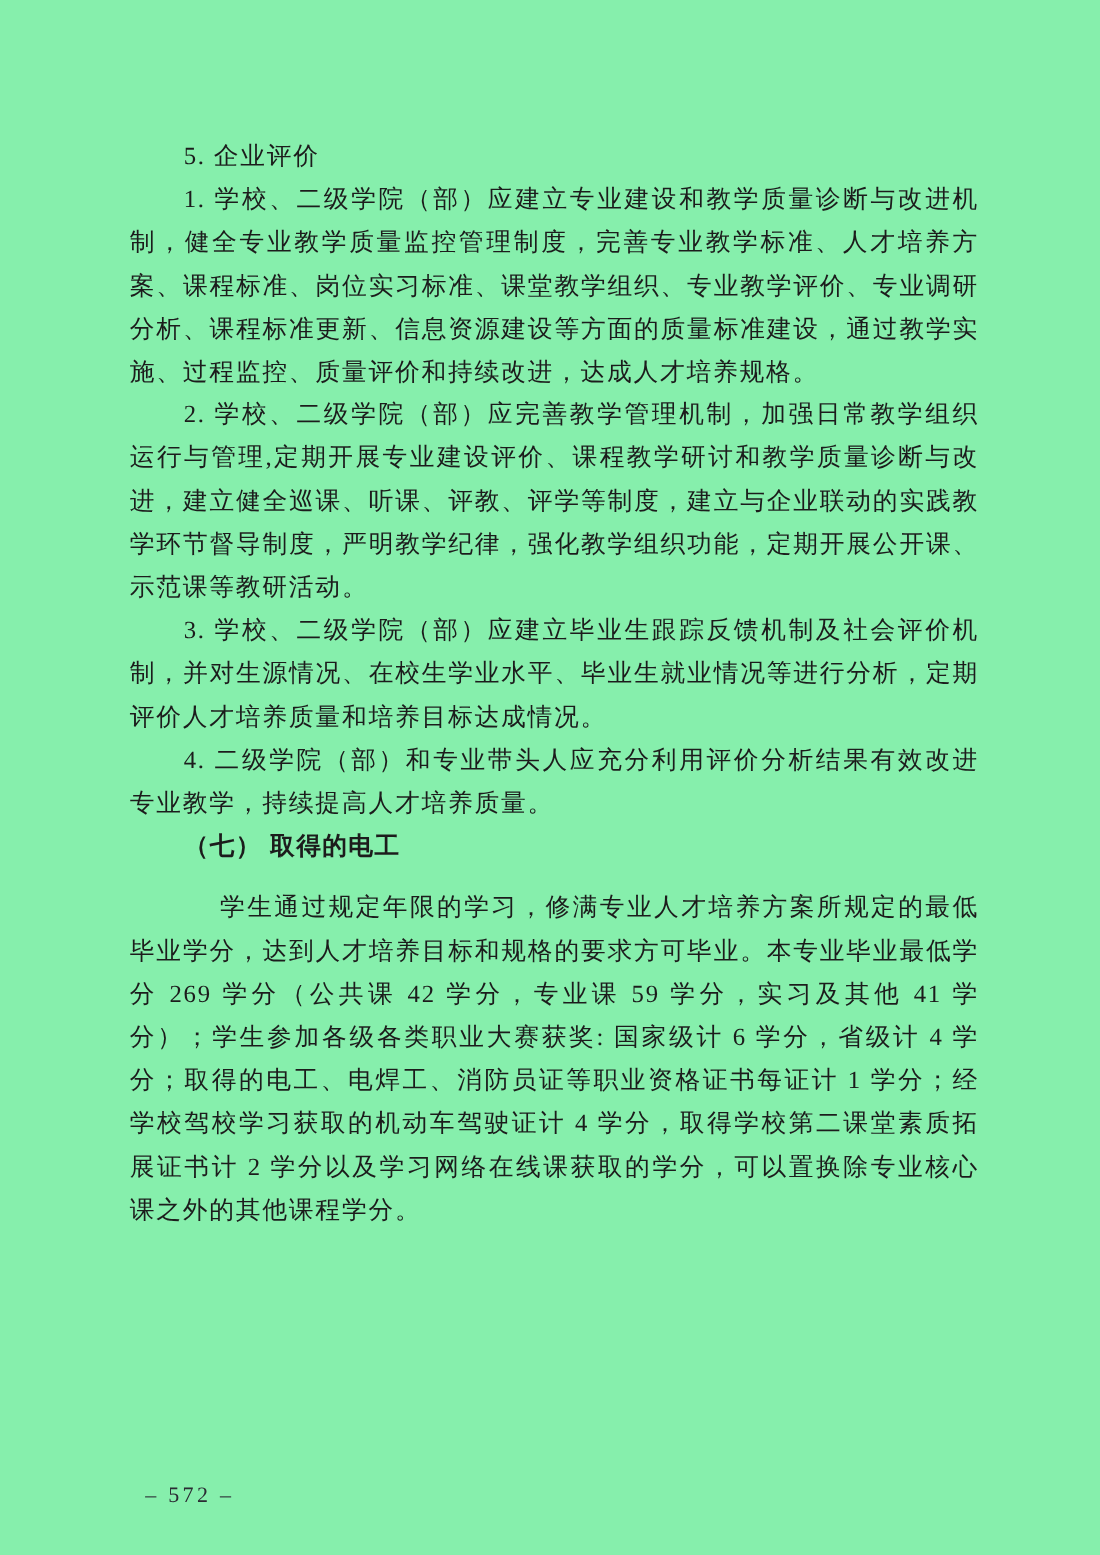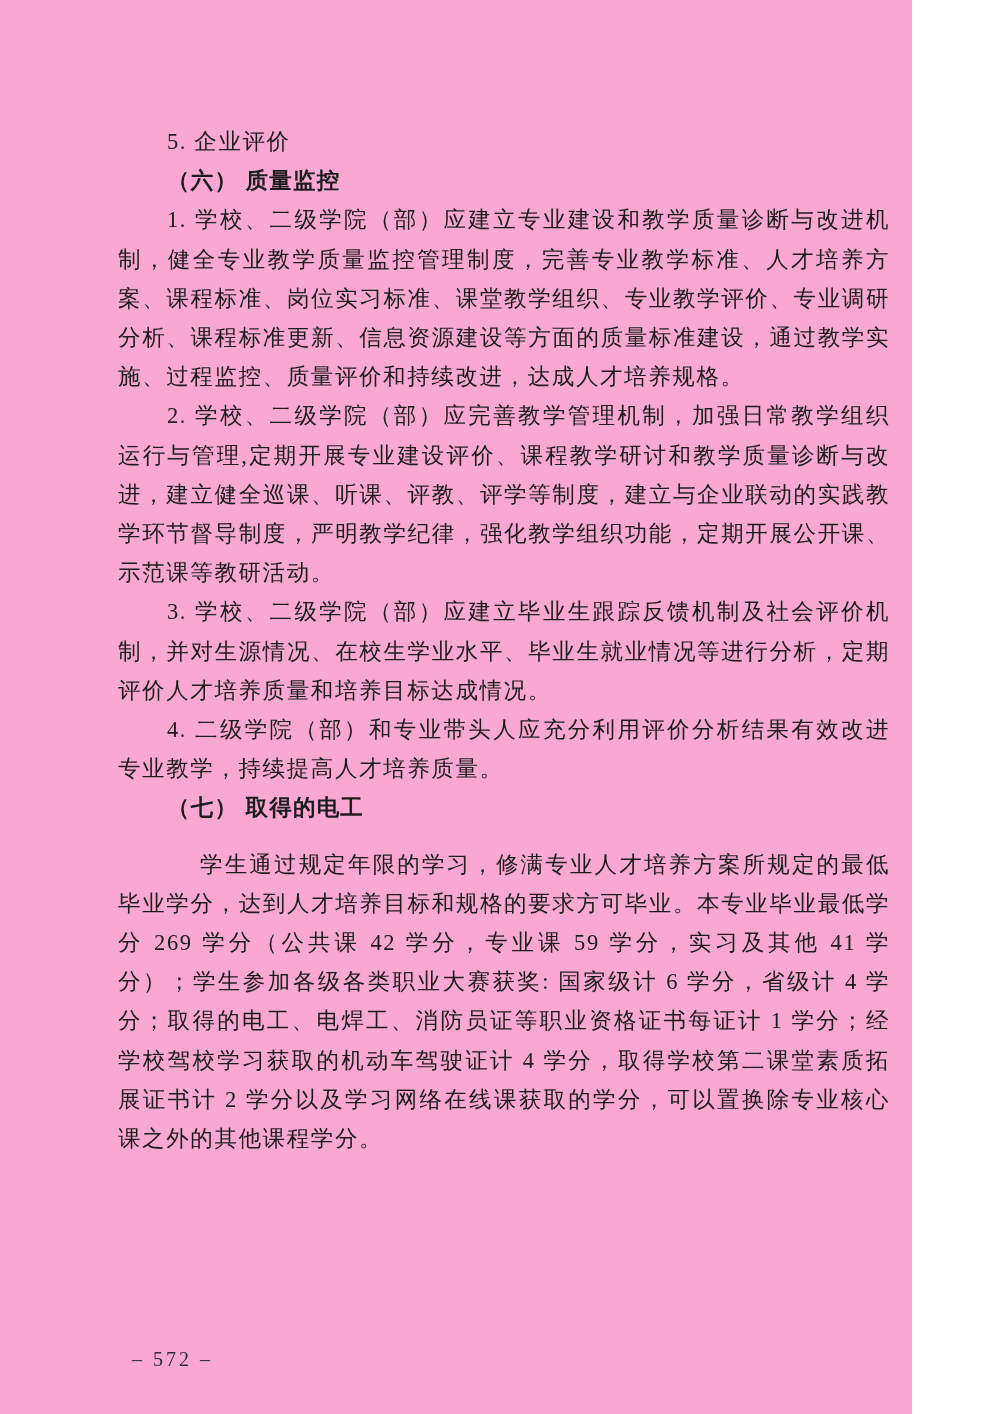--- a/index.html
+++ b/index.html
@@ -2,23 +2,23 @@
 <html><head>
 <meta charset="utf-8">
 <style>
   html, body {
     margin: 0;
     padding: 0;
     background: #ffffff;
   }
   .page {
     position: relative;
-    width: 912px;
+    width: 1000px;
     height: 1414px;
-    background: #f9a8d4;
+    background: #86efac;
     overflow: hidden;
     font-family: "Liberation Serif", "DejaVu Serif", serif;
   }
   .content {
     position: absolute;
     left: 118px;
     top: 122px;
     width: 772px;
   }
   .sec {
@@ -58,21 +58,20 @@
     color: #2b2b33;
     font-family: "Liberation Serif", "DejaVu Serif", serif;
   }
 </style>
 </head>
 <body>
 
 <div class="page">
   <div class="content" id="content">
       <p class="sec sec-item-title">5. 企业评价</p>
-      <p class="sec sec-heading">（六） 质量监控</p>
       <p class="sec sec-paragraph">1. 学校、二级学院（部）应建立专业建设和教学质量诊断与改进机制，健全专业教学质量监控管理制度，完善专业教学标准、人才培养方案、课程标准、岗位实习标准、课堂教学组织、专业教学评价、专业调研分析、课程标准更新、信息资源建设等方面的质量标准建设，通过教学实施、过程监控、质量评价和持续改进，达成人才培养规格。</p>
       <p class="sec sec-paragraph">2. 学校、二级学院（部）应完善教学管理机制，加强日常教学组织运行与管理,定期开展专业建设评价、课程教学研讨和教学质量诊断与改进，建立健全巡课、听课、评教、评学等制度，建立与企业联动的实践教学环节督导制度，严明教学纪律，强化教学组织功能，定期开展公开课、示范课等教研活动。</p>
       <p class="sec sec-paragraph">3. 学校、二级学院（部）应建立毕业生跟踪反馈机制及社会评价机制，并对生源情况、在校生学业水平、毕业生就业情况等进行分析，定期评价人才培养质量和培养目标达成情况。</p>
       <p class="sec sec-paragraph">4. 二级学院（部）和专业带头人应充分利用评价分析结果有效改进专业教学，持续提高人才培养质量。</p>
       <p class="sec sec-heading-spaced">（七） 取得的电工</p>
       <p class="sec sec-paragraph-wide-indent">学生通过规定年限的学习，修满专业人才培养方案所规定的最低毕业学分，达到人才培养目标和规格的要求方可毕业。本专业毕业最低学分 269 学分（公共课 42 学分，专业课 59 学分，实习及其他 41 学分）；学生参加各级各类职业大赛获奖: 国家级计 6 学分，省级计 4 学分；取得的电工、电焊工、消防员证等职业资格证书每证计 1 学分；经学校驾校学习获取的机动车驾驶证计 4 学分，取得学校第二课堂素质拓展证书计 2 学分以及学习网络在线课获取的学分，可以置换除专业核心课之外的其他课程学分。</p>
     </div>
   <div class="page-number">– 572 –</div>
 </div>
 

